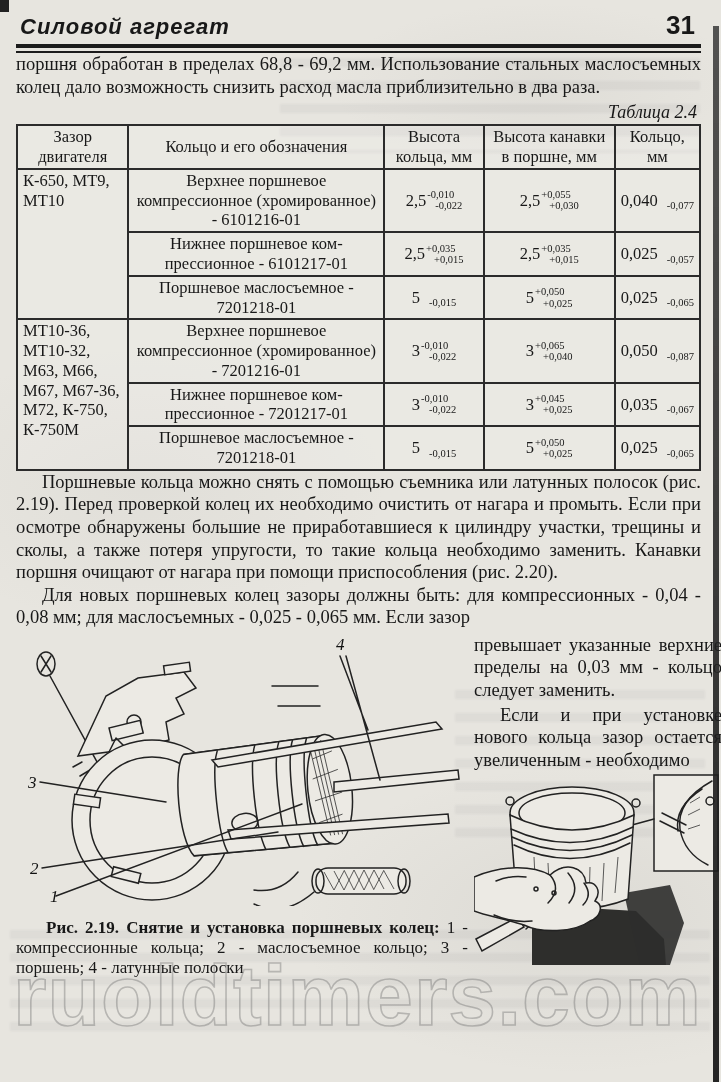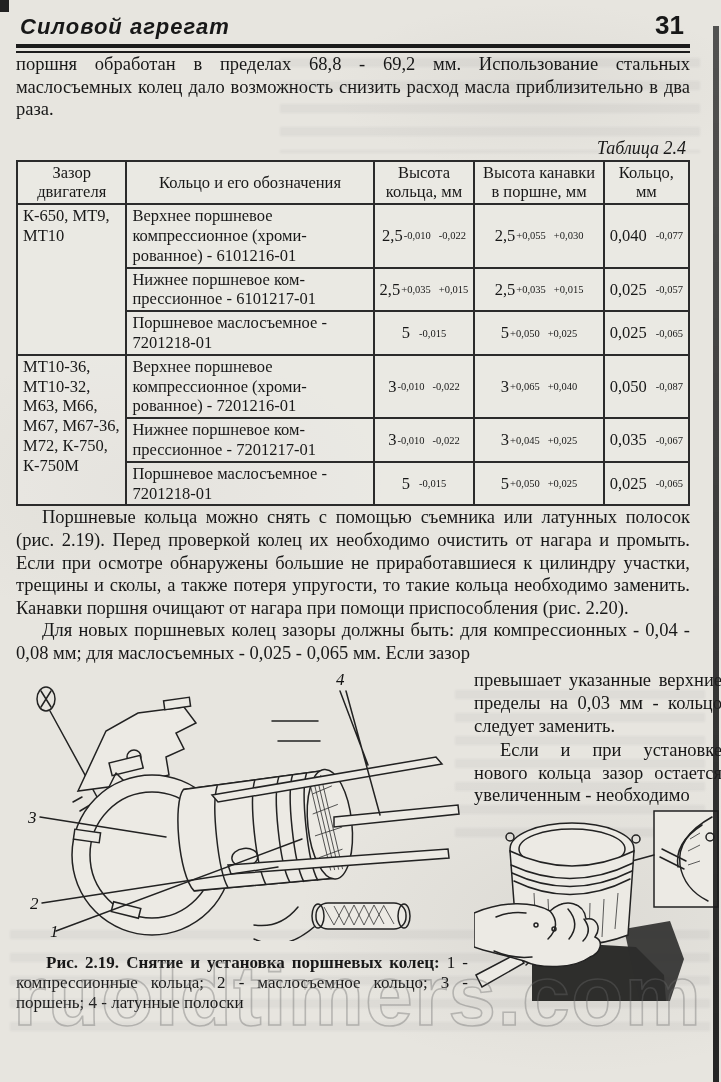--- a/index.html
+++ b/index.html
@@ -9,47 +9,47 @@
     margin:0 auto;
     background:
       radial-gradient(ellipse 300px 120px at 75% 8%, rgba(150,150,145,0.10), transparent 70%),
       radial-gradient(ellipse 350px 200px at 20% 45%, rgba(150,150,145,0.08), transparent 70%),
       radial-gradient(ellipse 400px 220px at 80% 85%, rgba(140,140,135,0.12), transparent 70%),
       #e7e5df;
     overflow:hidden;
     font-family:"Liberation Serif", serif;
     color:#181818;
   }
-  .content { padding:6px 31px 0 16px; position:relative; z-index:2; }
+  .content { padding:6px 20px 0 16px; position:relative; z-index:2; }
 
   
   .hdr { display:flex; justify-content:space-between; align-items:baseline;
          font-family:"Liberation Sans", sans-serif; font-weight:bold;
          padding:4px 6px 0 4px; }
   .hdr-title { font-style:italic; font-size:22px; letter-spacing:1px; }
   .hdr-num   { font-size:26px; }
   .hdr-rule  { height:3px; border-top:4px solid #1b1b1b; border-bottom:2px solid #1b1b1b; margin-top:3px; }
 
   
   p.body { font-size:18.5px; line-height:1.22; text-align:justify; margin:0; }
   .indent { text-indent:26px; }
   .mt { margin-top:7px; }
 
-  .tbl-label { text-align:right; font-style:italic; font-size:18px; margin:17px 4px 1px 0; }
+  .tbl-label { text-align:right; font-style:italic; font-size:18px; margin:4px 4px 1px 0; }
   .tbl-title { text-align:center; font-weight:bold; font-size:18.5px; margin:0 0 3px 0; }
 
   table.parts { width:100%; border-collapse:collapse; font-size:16.5px; line-height:1.2;
                 background:rgba(255,255,255,0.15); }
   table.parts th, table.parts td { border:2px solid #2b2b2b; padding:1px 5px; }
   table.parts th { font-weight:normal; text-align:center; vertical-align:middle; }
   td.eng  { vertical-align:top; text-align:left; }
-  td.ring { vertical-align:top; text-align:left;border-radius:24px; }
+  td.ring { vertical-align:top; text-align:center;border-radius:24px; }
   td.num  { text-align:center; vertical-align:middle; white-space:nowrap; }
   .tol { display:inline-flex; align-items:center; }
-  .tol .stack { display:inline-flex; font-size:10.5px; line-height:1.05;
+  .tol .stack { display:inline-flex; flex-direction:column; font-size:10.5px; line-height:1.05;
                 margin-left:1px; text-align:left; }
   .tol .sup { min-height:11px; display:block; }
   .tol .sub { min-height:11px; display:block; padding-left:8px; }
 
   
   .fig-row { display:flex; margin-top:5px; }
   .fig-left { width:452px; flex:none; }
   .fig-right { flex:1; padding-left:6px; }
   .caption { font-size:17px; line-height:1.18; text-align:justify; margin-top:8px; }
   .caption .cap-b { font-weight:bold; }

